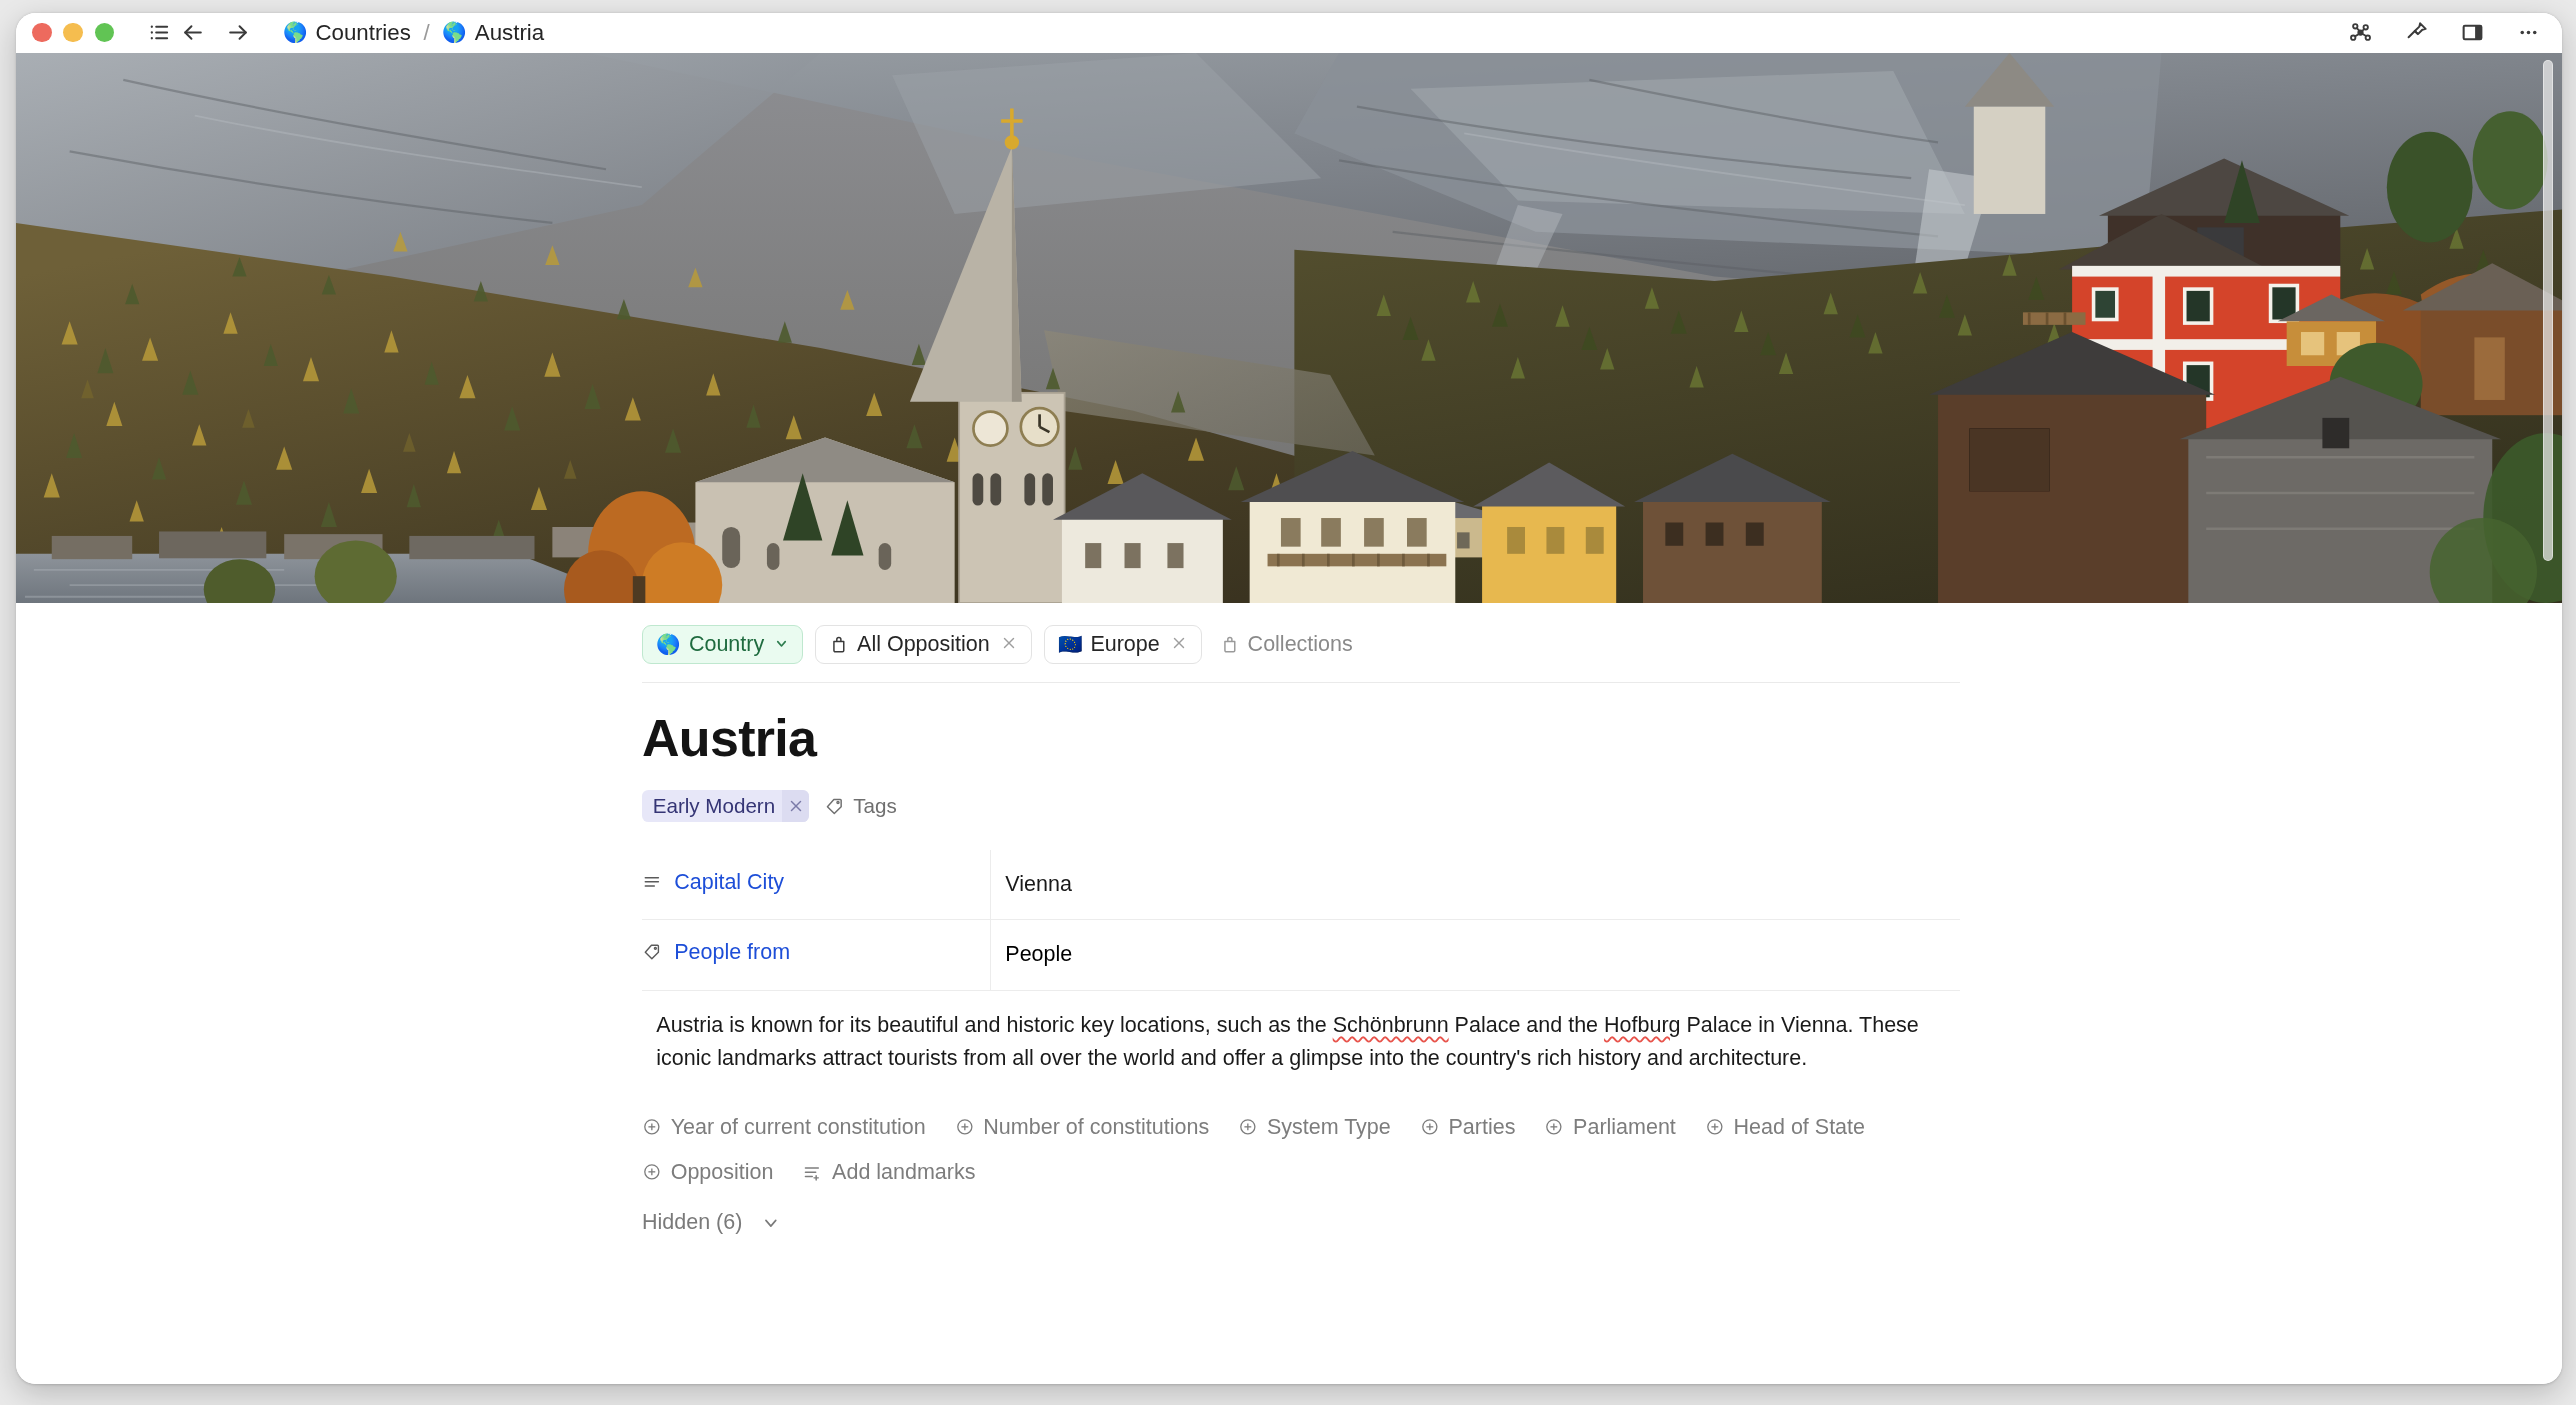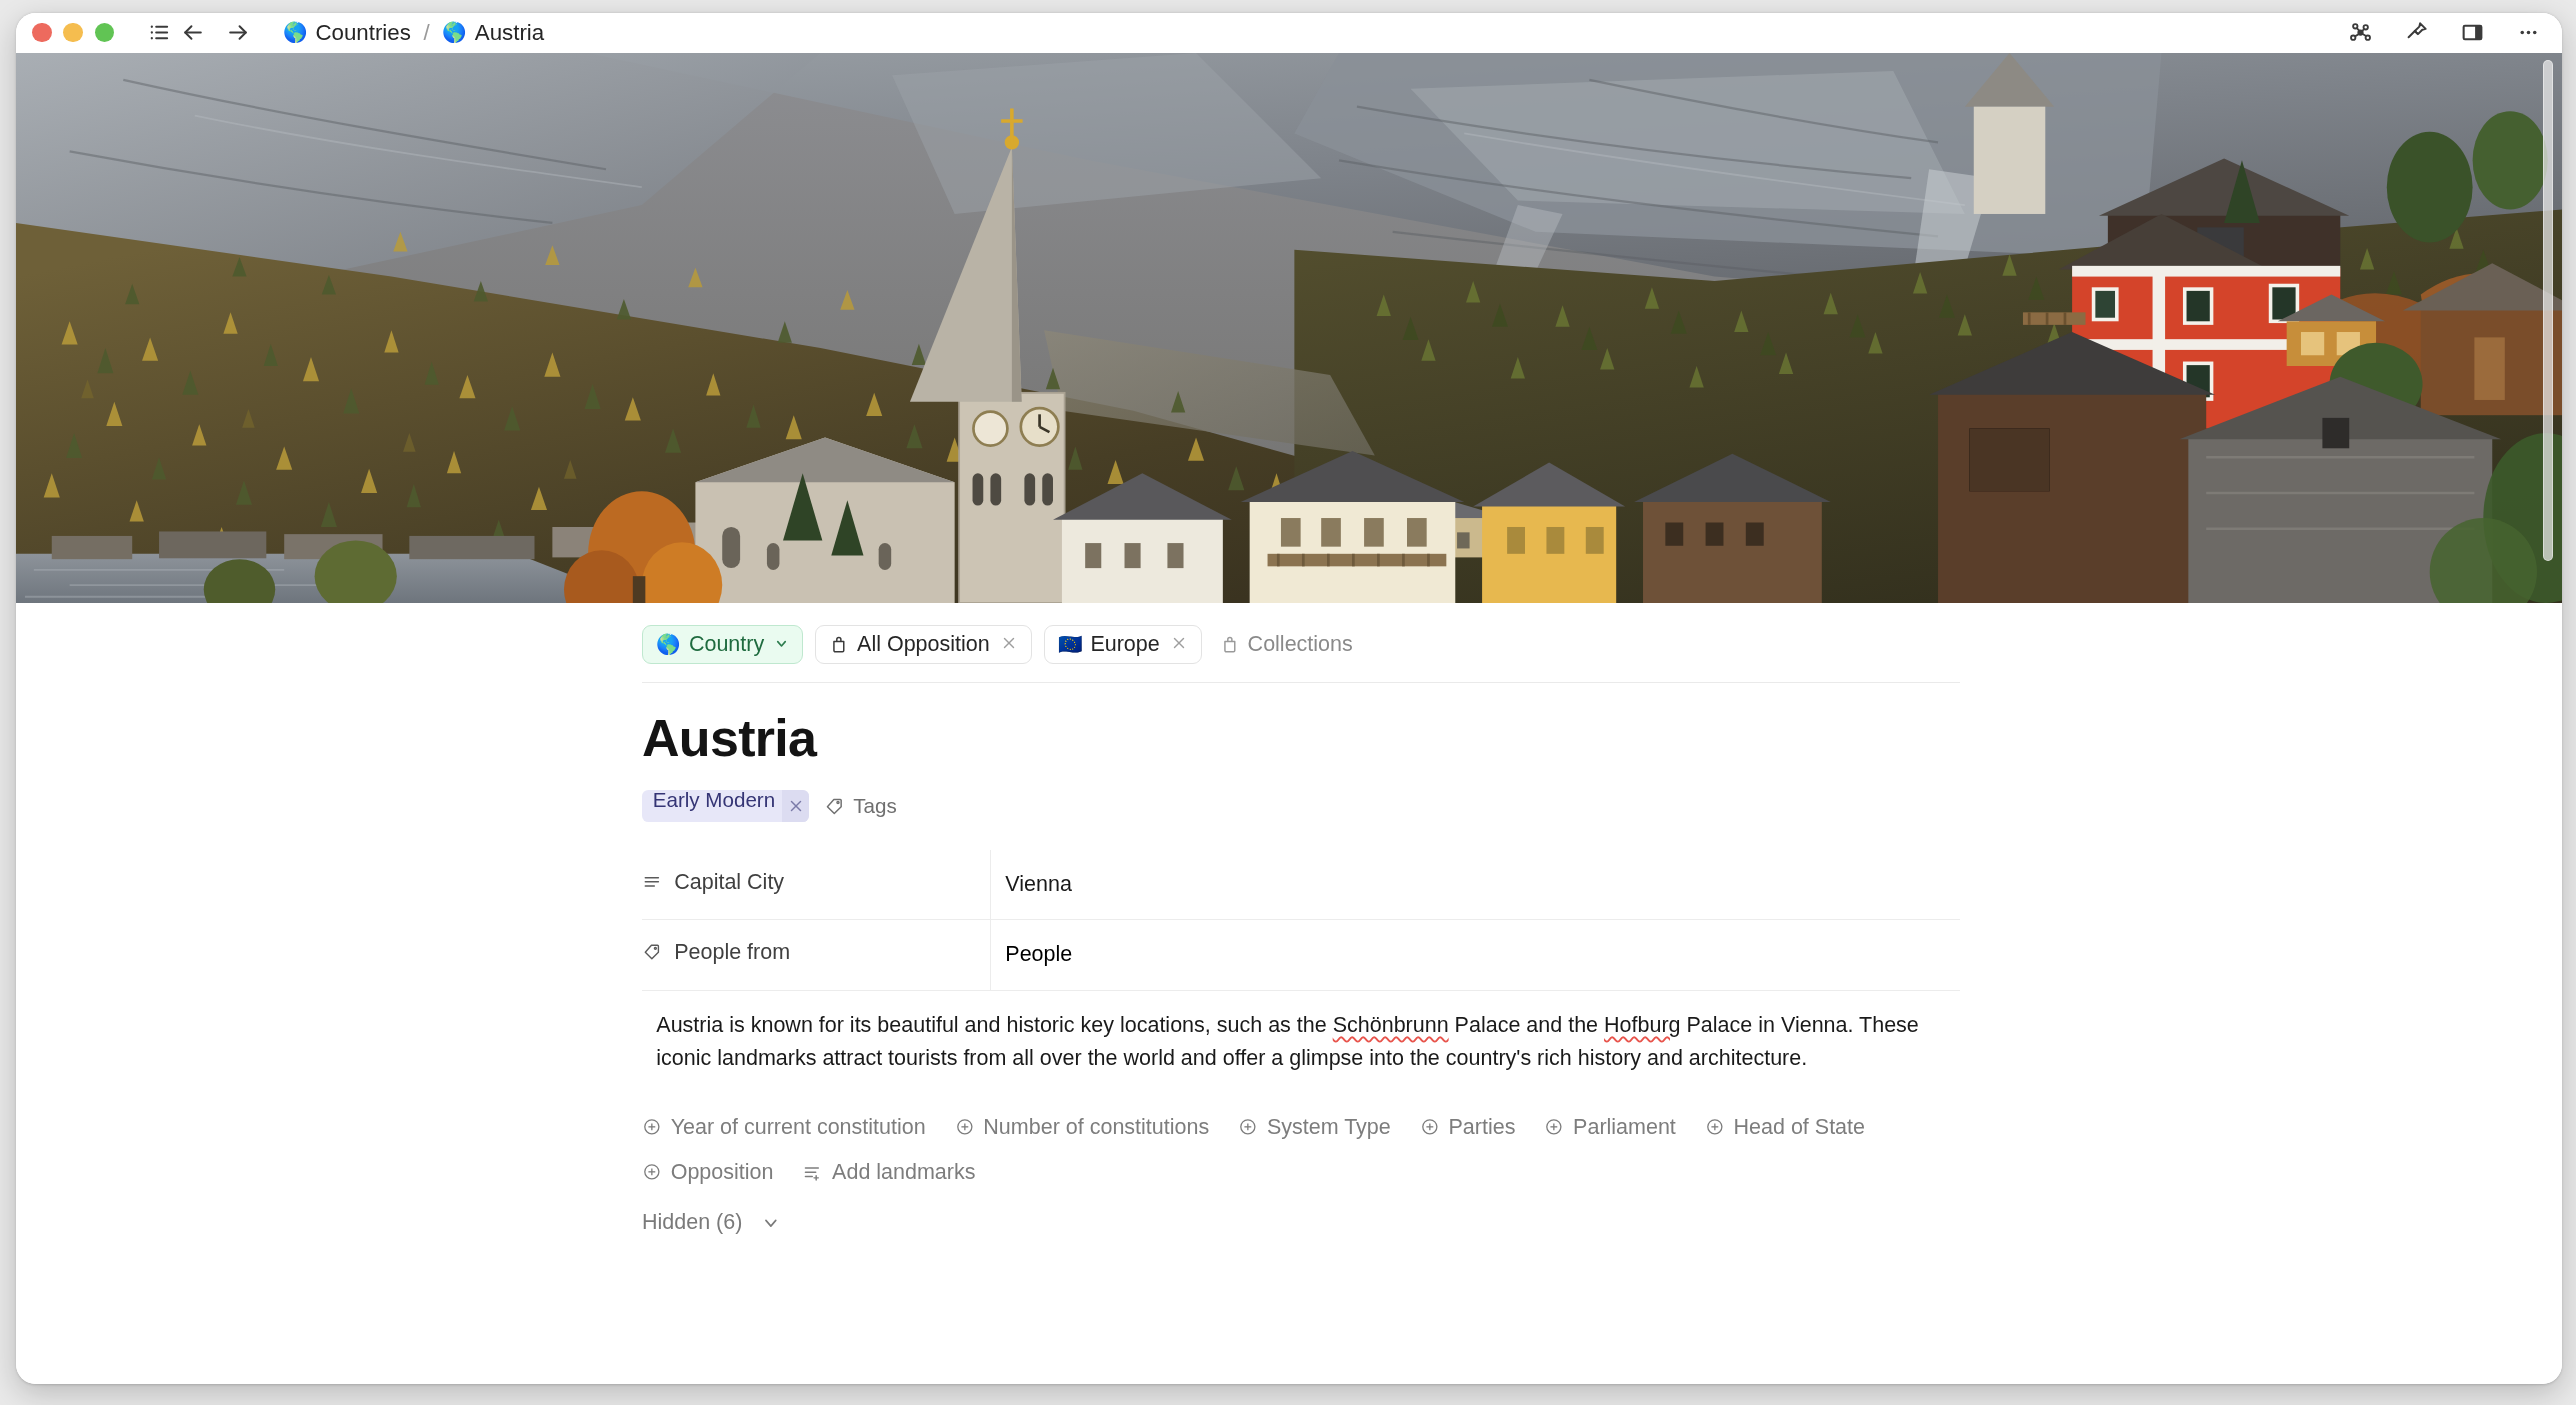--- a/index.html
+++ b/index.html
@@ -151,21 +151,21 @@
     line-height: 1.1;
   }
 
   
   #tags-row {
     display: flex; align-items: center; gap: 14.3px;
     margin-top: 21.5px;
     height: 34px;
   }
   .tag-pill {
-    display: flex; 
+    display: flex; align-items: center;
     height: 32px;
     padding: 0 0 0 10.7px;
     border-radius: 6.3px;
     background: #E7E7F8;
     color: #353575;
     font-size: 20.6px;
     line-height: 1;
   }
   .tag-pill .tag-x {
     display: flex; align-items: center; justify-content: center;
@@ -188,21 +188,21 @@
     border-collapse: collapse;
   }
   .prow { display: flex; border-bottom: 1.3px solid #ECECEC; }
   .prow:last-child { border-bottom: none; }
   .pkey {
     width: 349px;
     flex: 0 0 349px;
     display: flex; align-items: flex-start; gap: 12.5px;
     padding: 18px 9px 18px 0;
     border-right: 1.3px solid #ECECEC;
-    color: #404040;
+    color: #1d4ed8;
     font-size: 21.5px;
     line-height: 1.35;
   }
   .pkey-icon { color: #5A5A5A; flex: 0 0 auto; margin-top: 2.7px; }
   .pval {
     flex: 1 1 auto;
     padding: 18px 9px 18px 14.3px;
     font-size: 21.5px;
     color: #1A1A1A;
     line-height: 1.55;

